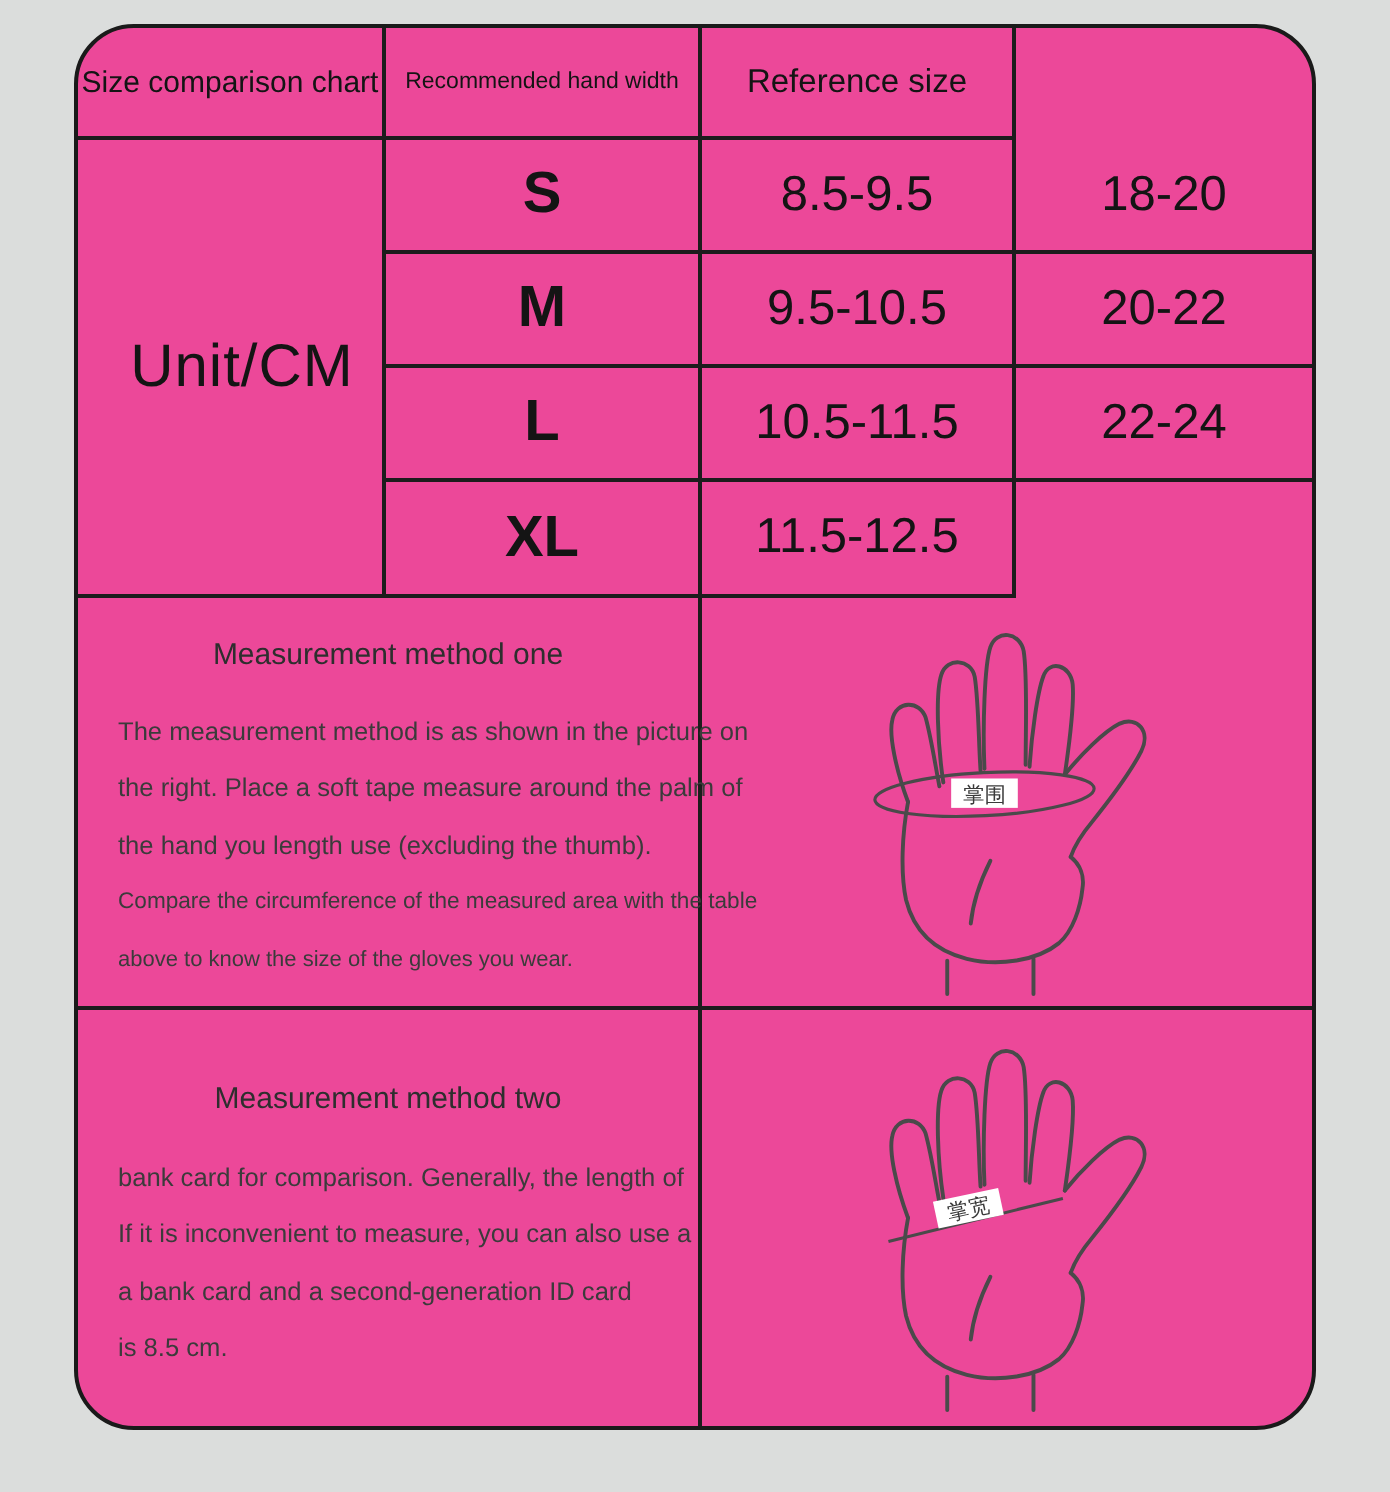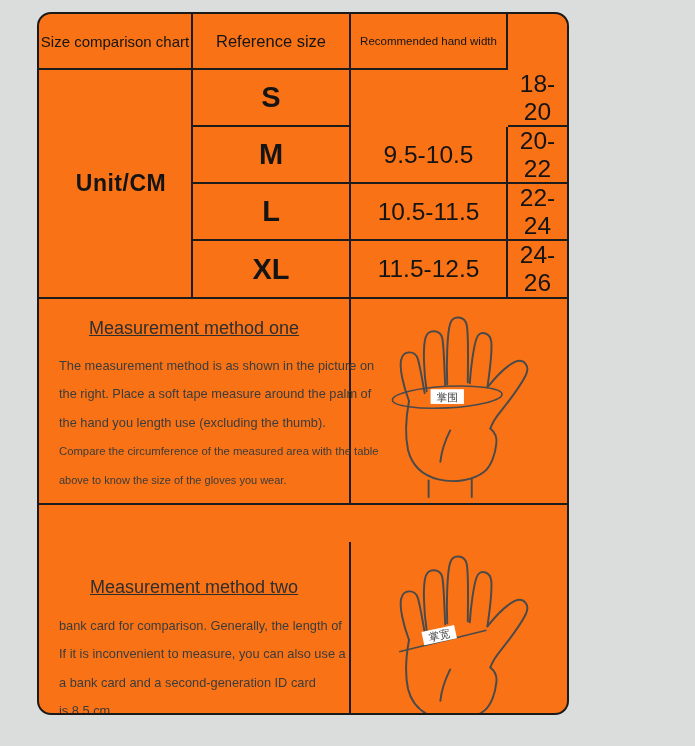--- a/index.html
+++ b/index.html
@@ -1,84 +1,84 @@
 <!DOCTYPE html>
 <html><head>
 <meta charset="utf-8">
 <style>
   html,body{margin:0;padding:0;background:#dbdddc;}
   .stage{
     position:relative;width:695px;height:746px;background:#dbdddc;
     font-family:"Liberation Sans",sans-serif;overflow:hidden;
   }
   .size-table{
-    position:absolute;left:37px;top:12px;width:532px;height:703px;
-    background:#f97316;border:2.5px solid #1a1a1a;border-radius:14px;
+    position:absolute;left:37px;top:12px;width:621px;height:703px;
+    background:#ec4899;border:2.5px solid #1a1a1a;border-radius:30px;
     box-sizing:border-box;overflow:hidden;
     display:grid;
     grid-template-columns:154px 158px 157px 1fr;
     grid-template-rows:56px 57px 57px 57px 58px 206px 1fr;
   }
   .cell{
     display:flex;align-items:center;justify-content:center;
     border-right:2px solid #1c1c1c;border-bottom:2px solid #1c1c1c;
     box-sizing:border-box;color:#141414;text-align:center;
   }
   .no-r{border-right:none;}
-  .no-b{border-bottom:none;margin-top:37px;}
+  .no-b{border-bottom:none;}
   .hdr-1{font-size:15px;}
   .hdr-2{font-size:16.5px;}
   .hdr-sm{font-size:11.5px;}
-  .unit-cell{grid-row:2/6;grid-column:1;font-size:23px;font-weight:700;letter-spacing:.5px;padding-left:12px;}
+  .unit-cell{grid-row:2/6;grid-column:1;font-size:30px;font-weight:400;letter-spacing:.5px;padding-left:12px;}
   .size-letter{font-size:29px;font-weight:600;}
   .num{font-size:24.5px;font-weight:500;}
   .sec-text{
     grid-column:1/3;flex-direction:column;align-items:stretch;
     justify-content:flex-start;
   }
   .sec-art{grid-column:3/5;}
-  .sec-title{font-size:18px;color:#2e2e2e;text-align:center;line-height:18px;text-decoration:underline;}
+  .sec-title{font-size:15px;color:#2e2e2e;text-align:center;line-height:18px;}
   .m1-title{margin-top:20px;}
   .m2-title{margin-top:36px;}
   .sec-body{margin-top:15px;padding-left:20px;padding-right:6px;text-align:left;color:#3b3b3b;}
   .m2-body{margin-top:16px;}
   .sec-line{line-height:28.4px;white-space:nowrap;font-size:12.8px;}
   .sec-line.sm{font-size:11.3px;}
   .sec-line.md{font-size:11px;}
   .hand-svg{display:block;}
   .hand-stroke{fill:none;stroke:#4a4a4a;stroke-width:2;stroke-linecap:round;stroke-linejoin:round;}
   .measure-stroke{fill:none;stroke:#4a4a4a;stroke-width:1.6;}
   .hand-label{font-size:11px;fill:#3a3a3a;font-family:"Liberation Sans",sans-serif;}
 </style>
 </head>
 <body>
 
 <div class="stage">
   <div class="size-table">
 
     <div class="cell hdr-1">Size comparison chart</div>
+    <div class="cell hdr-sm">Recommended hand width</div>
     <div class="cell hdr-2">Reference size</div>
-    <div class="cell hdr-sm">Recommended hand width</div>
 
     <div class="cell unit-cell">Unit/CM</div>
 
     <div class="cell size-letter" style="grid-row:2;grid-column:2;">S</div>
+    <div class="cell num" style="grid-row:2;grid-column:3;">8.5-9.5</div>
     <div class="cell num no-r" style="grid-row:2;grid-column:4;">18-20</div>
 
     <div class="cell size-letter" style="grid-row:3;grid-column:2;">M</div>
     <div class="cell num" style="grid-row:3;grid-column:3;">9.5-10.5</div>
     <div class="cell num no-r" style="grid-row:3;grid-column:4;">20-22</div>
 
     <div class="cell size-letter" style="grid-row:4;grid-column:2;">L</div>
     <div class="cell num" style="grid-row:4;grid-column:3;">10.5-11.5</div>
     <div class="cell num no-r" style="grid-row:4;grid-column:4;">22-24</div>
 
     <div class="cell size-letter" style="grid-row:5;grid-column:2;">XL</div>
     <div class="cell num" style="grid-row:5;grid-column:3;">11.5-12.5</div>
-    <div class="cell num no-r" style="grid-row:5;grid-column:4;">24-26</div>
 
     <div class="cell sec-text" style="grid-row:6;">
       <div class="sec-title m1-title">Measurement method one</div>
       <div class="sec-body">
         <div class="sec-line">The measurement method is as shown in the picture on</div>
         <div class="sec-line">the right. Place a soft tape measure around the palm of</div>
         <div class="sec-line">the hand you length use (excluding the thumb).</div>
         <div class="sec-line sm">Compare the circumference of the measured area with the table</div>
         <div class="sec-line md">above to know the size of the gloves you wear.</div>
       </div>

